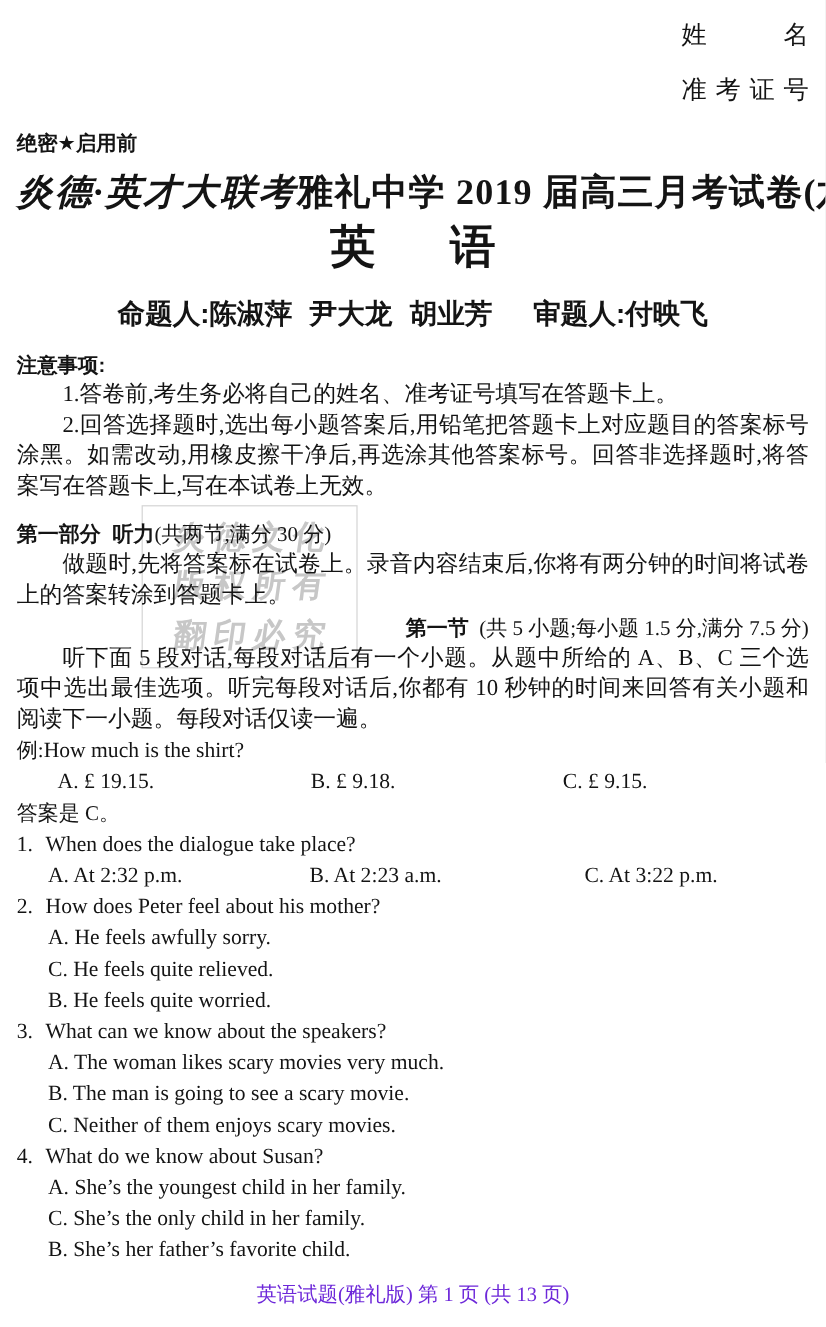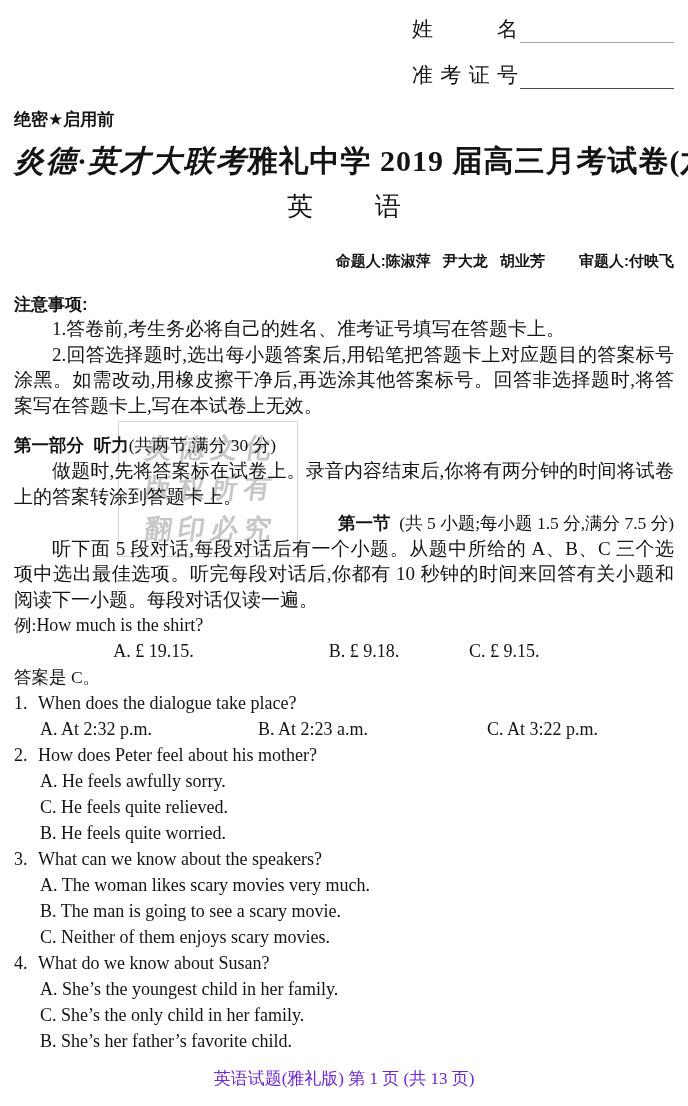--- a/index.html
+++ b/index.html
@@ -25,62 +25,62 @@
   }
   .watermark span{
     display:block;color:#c7c7c7;font-size:27px;font-weight:bold;
     letter-spacing:6px;transform:skewX(-8deg);
     font-family:"Liberation Sans","DejaVu Sans",sans-serif;line-height:1;
     text-indent:6px;
   }
 
   
   .name-block{width:262px;margin-left:auto;margin-top:2px;}
-  .name-row{display:flex;height:30px;margin-bottom:16px;}
+  .name-row{display:flex;align-items:flex-end;height:30px;margin-bottom:16px;flex-direction:column;}
   .blank-label{
     width:106px;font-size:21px;line-height:26px;
     text-align:justify;text-align-last:justify;
   }
   .blank-line{flex:1;margin-left:2px;border-bottom:1.6px solid #a6a6a6;height:26px;}
   .blank-line.dark{border-bottom-color:#4a4a4a;}
 
   .secrecy{font-size:17px;margin-top:7px;}
 
   .main-title{
     margin:10px 0 0 0;text-align:center;font-size:30px;line-height:40px;
     font-weight:bold;letter-spacing:1px;white-space:nowrap;
   }
   .title-brush{font-style:italic;letter-spacing:2px;}
   .subject{
-    margin:6px 0 0 0;text-align:center;font-size:26px;line-height:38px;
+    margin:6px 0 0 0;text-align:center;font-size:38px;line-height:38px;
     letter-spacing:62px;padding-left:62px;
-    font-family:"Liberation Sans","DejaVu Sans",sans-serif;font-weight:normal;
+    font-family:"Liberation Sans","DejaVu Sans",sans-serif;font-weight:bold;
   }
   .committers{
-    margin-top:24px;display:flex;justify-content:flex-end;gap:34px;
-    font-size:15px;line-height:24px;
+    margin-top:24px;display:flex;justify-content:center;gap:34px;
+    font-size:23px;line-height:24px;
   }
   .committers span{word-spacing:8px;}
 
   .notice-heading{font-size:17px;line-height:22px;margin-top:21px;}
   .para{
     font-size:19px;line-height:25.6px;text-align:justify;
     text-indent:2em;margin:0;
   }
 
   .part-heading{font-size:17.5px;line-height:26px;margin-top:14px;}
   .part-heading .note{font-weight:normal;font-family:"Liberation Serif","DejaVu Serif",serif;}
 
   .line{font-size:17.5px;line-height:26px;}
   .en{font-size:18px;}
 
   .example-line{display:flex;}
   .ex-label{flex:0 0 auto;}
   .opt-row{display:flex;}
-  .opt-row.ex{padding-left:34px;text-align:center;}
+  .opt-row.ex{padding-left:34px;}
   .opt-row.ex .c1{width:211px;}
   .opt-row.ex .c2{width:210px;}
   .opt-row.q{padding-left:26px;}
   .opt-row.q .c1{width:198px;}
   .opt-row.q .c2{width:229px;margin-left:20px;}
 
   .q-line{display:flex;}
   .q-num{flex:0 0 24px;}
   .opt-stack{padding-left:26px;}
 

